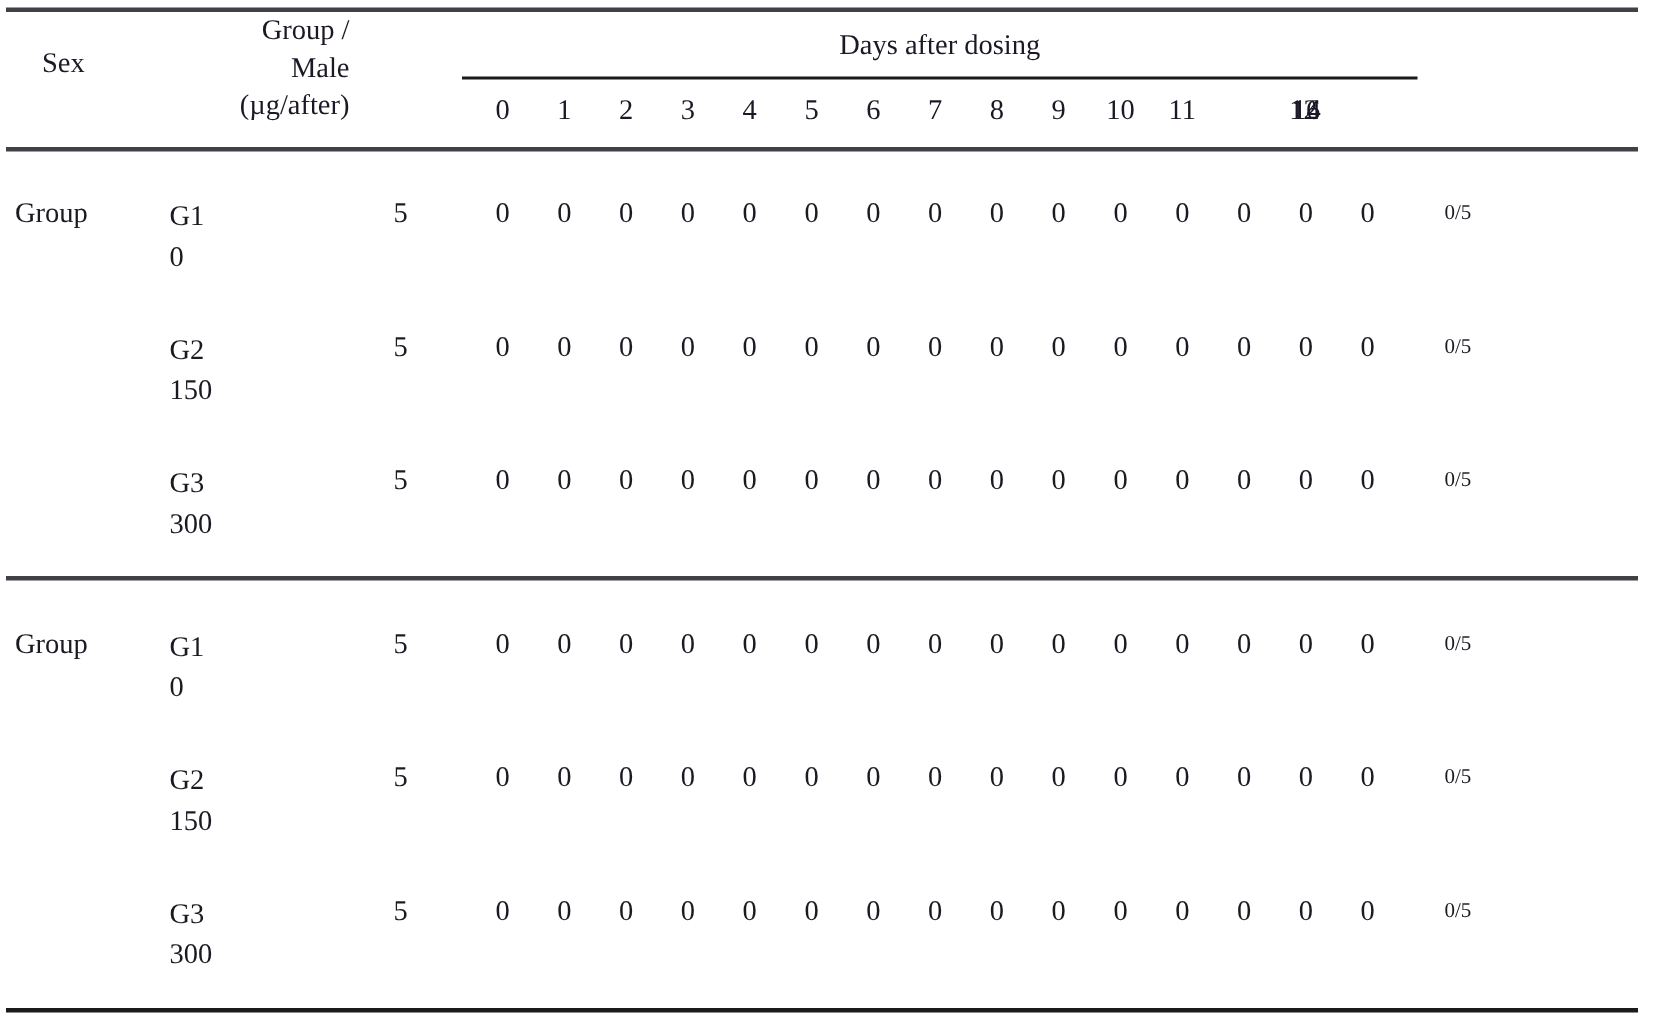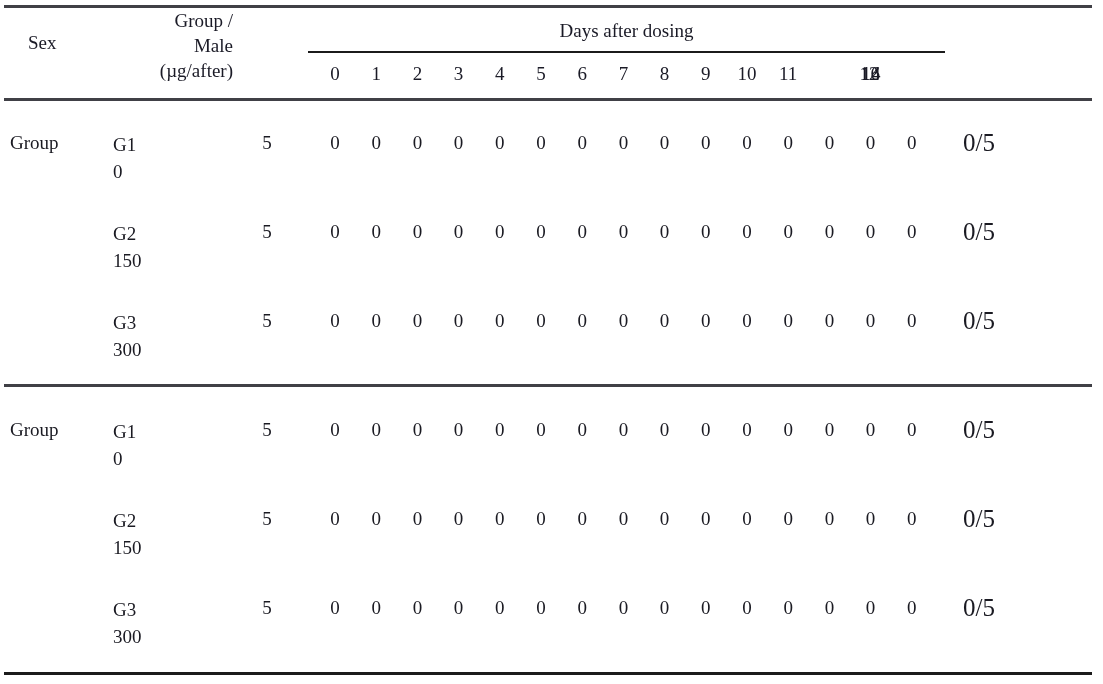--- a/index.html
+++ b/index.html
@@ -88,21 +88,21 @@
     width: 34px;
     text-align: center;
     font-size: 19px;
     line-height: 24px;
   }
   .cell-mort {
     position: absolute;
     left: 963px;
     width: 80px;
     text-align: left;
-    font-size: 25px;
+    font-size: 14px;
     line-height: 24px;
   }
 </style>
 </head>
 <body>
 
 <div id="table-root">
 
   <div class="rule rule-top"></div>
   <div class="rule rule-days"></div>

